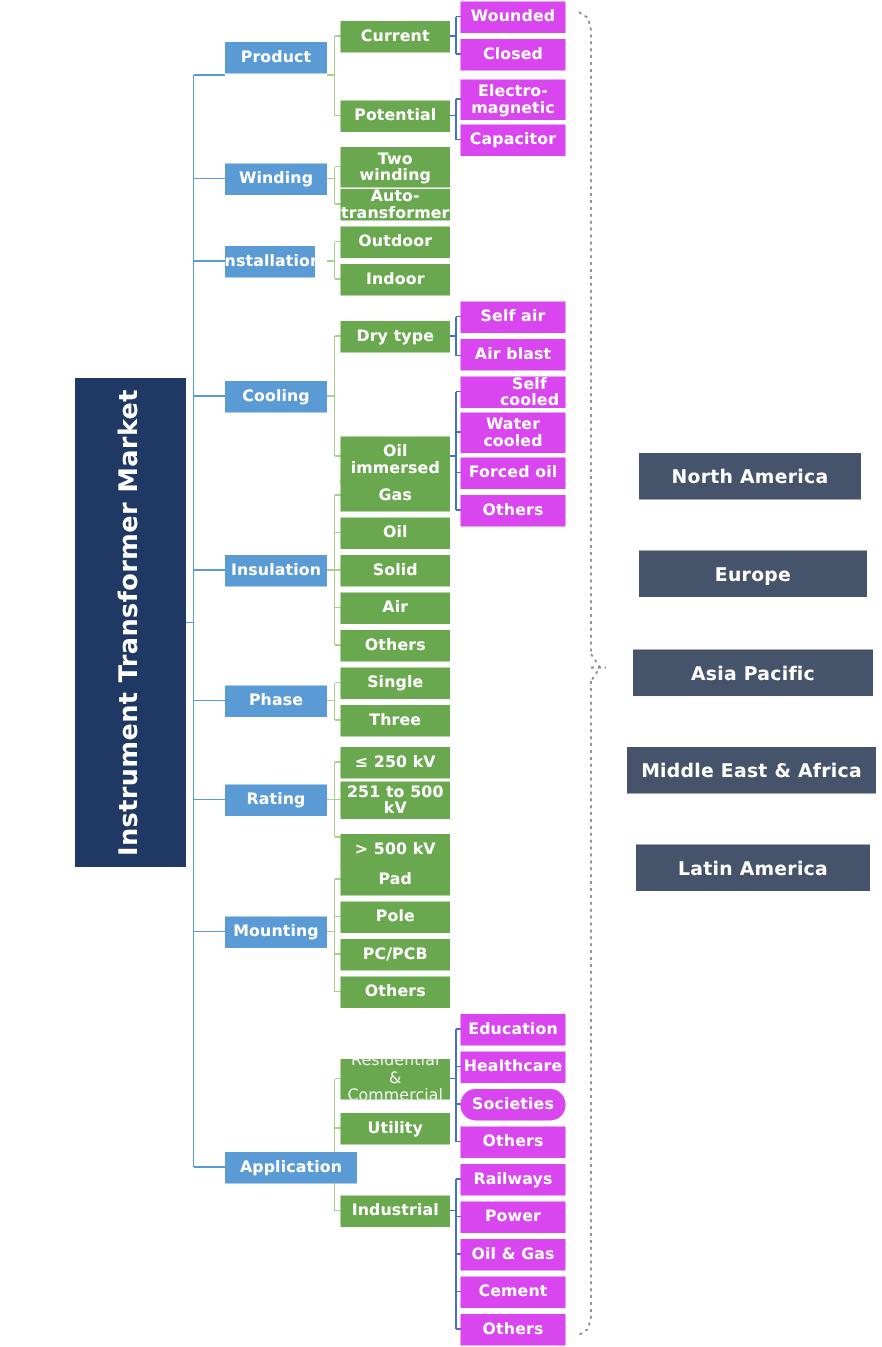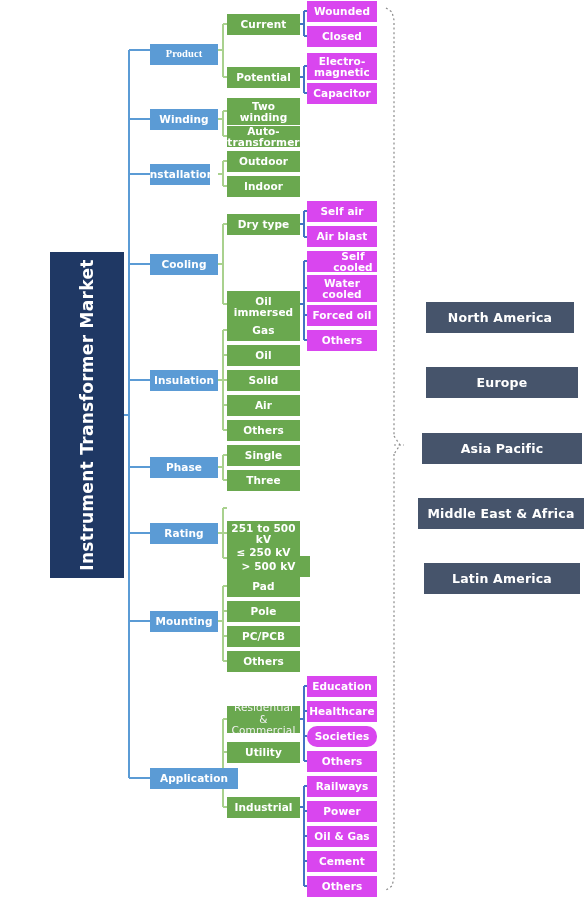--- a/index.html
+++ b/index.html
@@ -211,21 +211,21 @@
       <path d="M394,454 L394,878 L392,886 L386,890"></path>
       <path d="M394,436 L400,445 L394,454"></path>
       <path d="M394,445 L404,445"></path>
     </g>
   </svg>
 
   <div id="title-bar">
     <div id="title-text">Instrument Transformer Market</div>
   </div>
 
-  <div class="box lvl1" style="left:150px;top:44px;width:68px;height:21px;font-family:Liberation Serif, serif;">Product</div>
+  <div class="box lvl1" style="left:150px;top:28px;width:68px;height:21px;">Product</div>
   <div class="box lvl1" style="left:150px;top:109px;width:68px;height:21px;">Winding</div>
   <div class="box lvl1" style="left:150px;top:164px;width:60px;height:21px;">Installation</div>
   <div class="box lvl1" style="left:150px;top:254px;width:68px;height:21px;">Cooling</div>
   <div class="box lvl1" style="left:150px;top:370px;width:68px;height:21px;">Insulation</div>
   <div class="box lvl1" style="left:150px;top:457px;width:68px;height:21px;">Phase</div>
   <div class="box lvl1" style="left:150px;top:523px;width:68px;height:21px;">Rating</div>
   <div class="box lvl1" style="left:150px;top:611px;width:68px;height:21px;">Mounting</div>
   <div class="box lvl1" style="left:150px;top:768px;width:88px;height:21px;">Application</div>
 
   <div class="box lvl2" style="left:227px;top:14px;width:73px;height:21px;">Current</div>
@@ -242,23 +242,23 @@
 
   <div class="box lvl2" style="left:227px;top:320px;width:73px;height:21px;">Gas</div>
   <div class="box lvl2" style="left:227px;top:345px;width:73px;height:21px;">Oil</div>
   <div class="box lvl2" style="left:227px;top:370px;width:73px;height:21px;">Solid</div>
   <div class="box lvl2" style="left:227px;top:395px;width:73px;height:21px;">Air</div>
   <div class="box lvl2" style="left:227px;top:420px;width:73px;height:21px;">Others</div>
 
   <div class="box lvl2" style="left:227px;top:445px;width:73px;height:21px;">Single</div>
   <div class="box lvl2" style="left:227px;top:470px;width:73px;height:21px;">Three</div>
 
-  <div class="box lvl2" style="left:227px;top:498px;width:73px;height:21px;margin-top:44px;">≤ 250 kV</div>
+  <div class="box lvl2" style="left:227px;top:498px;width:73px;height:21px;">≤ 250 kV</div>
   <div class="box lvl2" style="left:227px;top:521px;width:73px;height:25px;">251 to 500 kV</div>
-  <div class="box lvl2" style="left:227px;top:556px;width:83px;height:21px;text-align:center;">&gt; 500 kV</div>
+  <div class="box lvl2" style="left:227px;top:556px;width:73px;height:21px;text-align:center;">&gt; 500 kV</div>
 
   <div class="box lvl2" style="left:227px;top:576px;width:73px;height:21px;">Pad</div>
   <div class="box lvl2" style="left:227px;top:601px;width:73px;height:21px;">Pole</div>
   <div class="box lvl2" style="left:227px;top:626px;width:73px;height:21px;">PC/PCB</div>
   <div class="box lvl2" style="left:227px;top:651px;width:73px;height:21px;">Others</div>
 
   <div class="box lvl2 thin" style="left:227px;top:706px;width:73px;height:27px;">Residential &amp; Commercial</div>
   <div class="box lvl2" style="left:227px;top:742px;width:73px;height:21px;">Utility</div>
   <div class="box lvl2" style="left:227px;top:797px;width:73px;height:21px;">Industrial</div>
 

